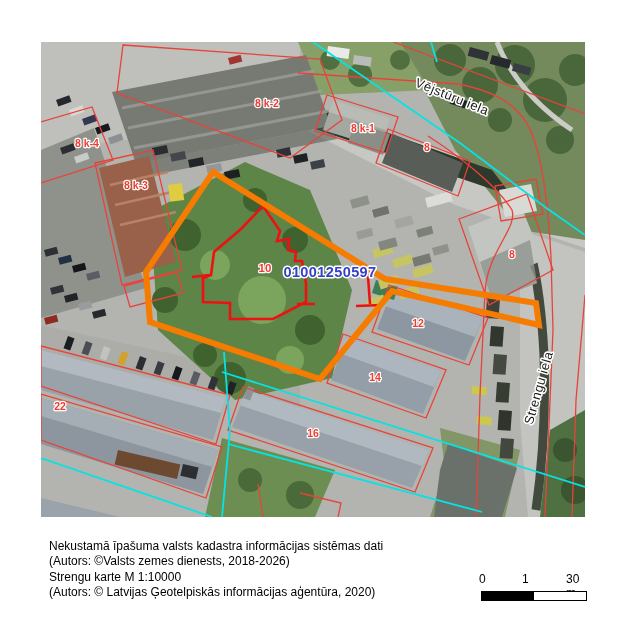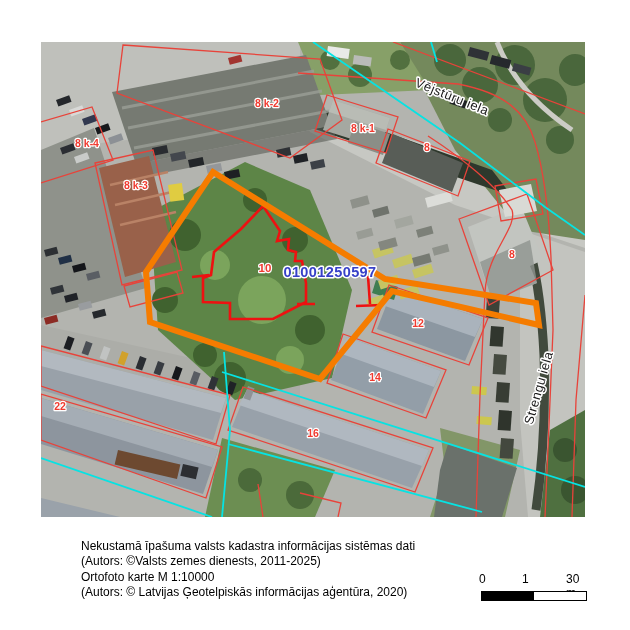--- a/index.html
+++ b/index.html
@@ -6,21 +6,21 @@
     font-family:"Liberation Sans",sans-serif;}
   #stage{position:relative;width:630px;height:630px;background:#fff;overflow:hidden;}
   #map{position:absolute;left:41px;top:42px;width:544px;height:475px;}
   svg text{font-family:"Liberation Sans",sans-serif;}
   .slabel text{font-size:13px;fill:#1b1b1b;stroke:#ffffff;stroke-width:3px;
     paint-order:stroke;stroke-linejoin:round;text-anchor:middle;letter-spacing:.5px;}
   .plabel text{font-weight:bold;font-size:10.5px;stroke:#ffffff;stroke-width:2.4px;
     paint-order:stroke;stroke-linejoin:round;text-anchor:middle;}
   .cadnum{font-weight:bold;font-size:14.5px;stroke:#ffffff;stroke-width:3px;
     paint-order:stroke;stroke-linejoin:round;text-anchor:middle;letter-spacing:.4px;}
-  #footer{position:absolute;left:49px;top:539px;font-size:12px;line-height:15.4px;color:#000;margin-left:32px;}
+  #footer{position:absolute;left:49px;top:539px;font-size:12px;line-height:15.4px;color:#000;}
   #scalebar{position:absolute;left:0;top:0;}
   .sb-tick{position:absolute;top:572px;font-size:12px;color:#000;}
   #sb-bar{position:absolute;left:481px;top:591px;width:106px;height:10px;
     border:1.3px solid #000;box-sizing:border-box;background:#fff;}
   #sb-fill{width:50%;height:100%;background:#000;}
 </style>
 </head>
 <body>
 
 <div id="stage">
@@ -241,22 +241,22 @@
         <text x="313" y="437">16</text>
         <text x="60" y="410">22</text>
       </g>
 
       <text class="cadnum" x="330" y="277" fill="#3740C8">01001250597</text>
     </svg>
   </div>
 
   <div id="footer">
     <div>Nekustamā īpašuma valsts kadastra informācijas sistēmas dati</div>
-    <div>(Autors: ©Valsts zemes dienests, 2011-2025)</div>
-    <div>Ortofoto karte M 1:10000</div>
+    <div>(Autors: ©Valsts zemes dienests, 2018-2026)</div>
+    <div>Strengu karte M 1:10000</div>
     <div>(Autors: © Latvijas Ģeotelpiskās informācijas aģentūra, 2020)</div>
   </div>
 
   <div id="scalebar">
     <span class="sb-tick" style="left:479px">0</span>
     <span class="sb-tick" style="left:522px">1</span>
     <span class="sb-tick" style="left:566px">30 m</span>
     <div id="sb-bar">
       <div id="sb-fill"></div>
     </div>

